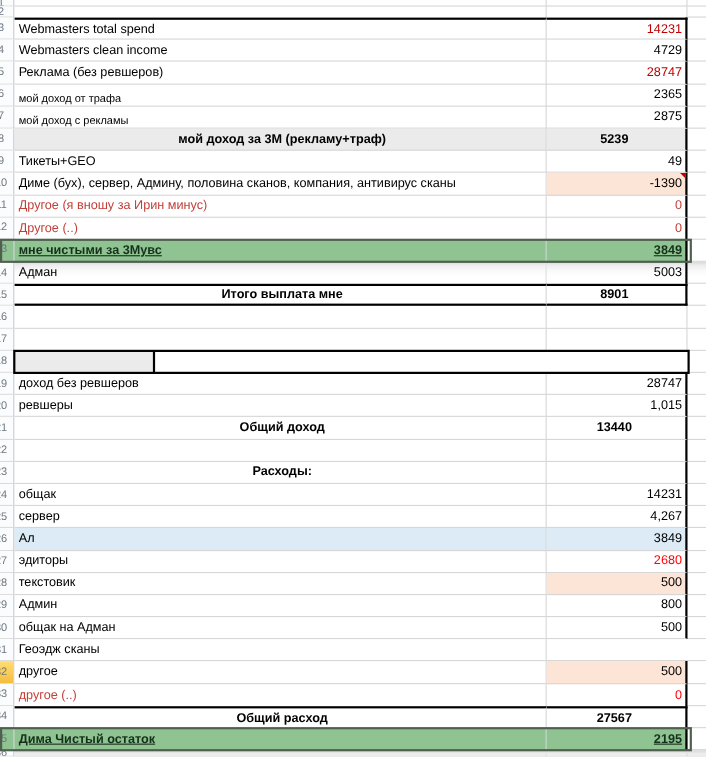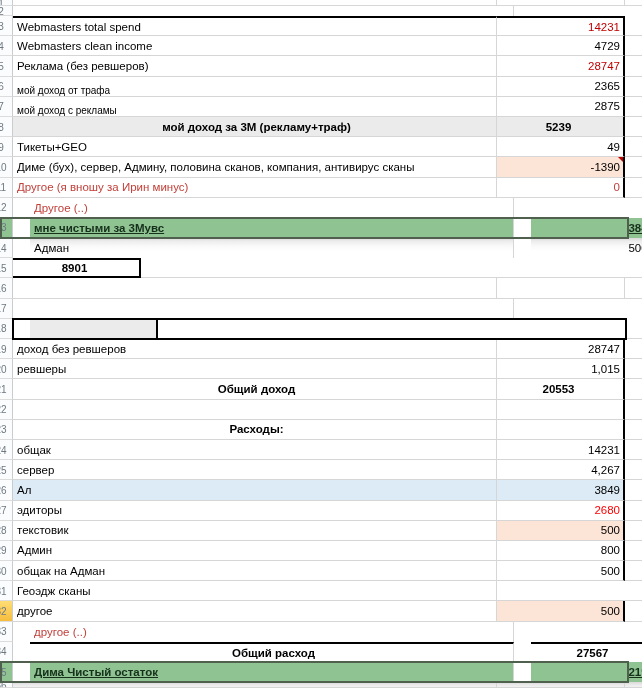--- a/index.html
+++ b/index.html
@@ -25,21 +25,21 @@
   .cC{flex:1 1 auto;}
   .bold{font-weight:bold;justify-content:center;}
   .small{font-size:10px;align-items:flex-end;}
   .fill-gray{background:var(--gray-fill);}
   .fill-blue{background:var(--blue-fill);}
   .fill-green{background:var(--green-fill);}
   .peach{background:var(--peach-fill);}
   .green-text{color:var(--green-text);font-weight:bold;text-decoration:underline;}
   .btop{border-top:2px solid var(--heavy);}
   .bbot{border-bottom:2px solid var(--heavy) !important;}
-  .nob{border-bottom:none !important;margin-left:17px;}
+  .nob{border-bottom:none !important;}
   .rb{border-right:2px solid var(--heavy) !important;}
   .shadow{background:linear-gradient(180deg,#D8D8D8 0px,#ECECEC 3px,#F9F9F9 8px,#FFFFFF 13px);}
   .hdr-green{background:var(--green-fill);}
   .hdr-yellow{background:linear-gradient(180deg,#FFDD74,#F5BD3E);}
   .selbox{
     position:absolute;top:-1px;bottom:-1px;left:0;width:629px;box-sizing:border-box;
     border:2px solid var(--green-border);pointer-events:none;z-index:4;
   }
   .boxb{
     position:absolute;top:-1px;bottom:-1px;left:12px;width:615px;box-sizing:border-box;
@@ -213,20 +213,23 @@
       </div>
       <div class="cell cB nob rb shadow">
         <span>5003</span>
       </div>
       <div class="cell cC shadow"></div>
     </div>
     <div class="row" style="height: 20.2px;">
       <div class="hdr">
         <span class="hnum">15</span>
       </div>
+      <div class="cell cA bold btop bbot">
+        <span>Итого выплата мне</span>
+      </div>
       <div class="cell cB bold btop bbot rb">
         <span>8901</span>
       </div>
       <div class="cell cC"></div>
     </div>
     <div class="row" style="height: 20.2px;">
       <div class="hdr">
         <span class="hnum">16</span>
       </div>
       <div class="cell cA"></div>
@@ -274,21 +277,21 @@
       <div class="cell cC"></div>
     </div>
     <div class="row" style="height: 20.2px;">
       <div class="hdr">
         <span class="hnum">21</span>
       </div>
       <div class="cell cA bold">
         <span>Общий доход</span>
       </div>
       <div class="cell cB bold rb">
-        <span>20553</span>
+        <span>13440</span>
       </div>
       <div class="cell cC"></div>
     </div>
     <div class="row" style="height: 20.2px;">
       <div class="hdr">
         <span class="hnum">22</span>
       </div>
       <div class="cell cA"></div>
       <div class="cell cB rb"></div>
       <div class="cell cC"></div>

